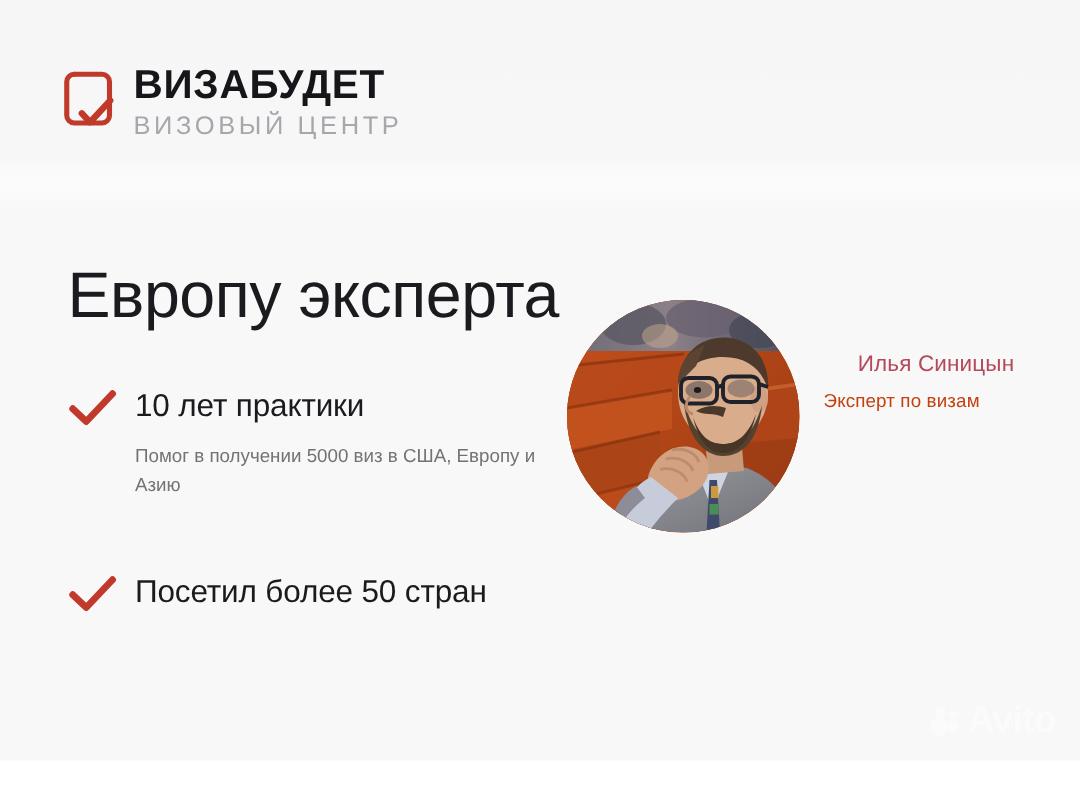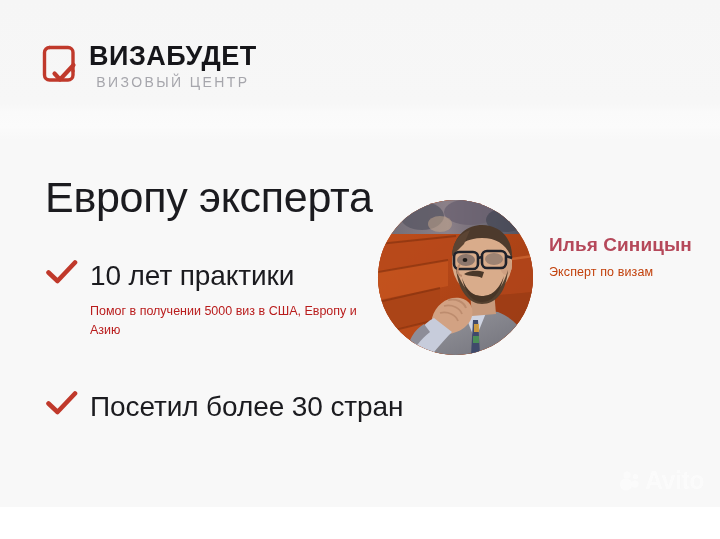--- a/index.html
+++ b/index.html
@@ -60,28 +60,27 @@
   }
   .logo-title {
     font-size: 27px;
     font-weight: 700;
     letter-spacing: 0.5px;
     color: #16161a;
     line-height: 1.03;
     white-space: nowrap;
   }
   .logo-sub {
-    font-size: 14px;
+    font-size: 17px;
     font-weight: 400;
     letter-spacing: 2.4px;
     color: #a6a6ac;
     line-height: 1.2;
     margin-top: 3px;
     white-space: nowrap;
-    text-align: center;
   }
 
   
   .headline {
     position: absolute;
     left: 45px;
     top: 146px;
     font-size: 43px;
     font-weight: 400;
     color: #1b1b1f;
@@ -107,33 +106,33 @@
   }
   .check {
     flex: none;
     width: 32px;
     height: 26px;
     margin-top: 1px;
   }
   .check svg { display: block; }
 
   .bullet-title {
-    font-size: 28px;
+    font-size: 21px;
     font-weight: 400;
     color: #1b1b1f;
     line-height: 1.18;
     letter-spacing: -0.1px;
     white-space: nowrap;
     padding-top: 1px;
   }
   .bullet-desc {
     margin: 10px 0 0 44px;
     font-size: 12.5px;
     font-weight: 400;
-    color: #b91c1c;
+    color: #737373;
     line-height: 1.55;
     max-width: 280px;
   }
 
   
   .photo {
     position: absolute;
     left: 378px;
     top: 200px;
     width: 155px;
@@ -145,26 +144,27 @@
   .photo svg { display: block; width: 100%; height: 100%; }
 
   
   .expert {
     position: absolute;
     left: 549px;
     top: 233px;
     width: 150px;
   }
   .expert-name {
-    font-size: 19px;
-    font-weight: 700;
+    font-size: 15px;
+    font-weight: 400;
     color: #b5485a;
     line-height: 1.3;
     letter-spacing: 0.1px;
     white-space: nowrap;
+    text-align: center;
   }
   .expert-role {
     margin-top: 6px;
     font-size: 12.5px;
     font-weight: 400;
     color: #c2410c;
     line-height: 1.3;
     letter-spacing: 0.1px;
     white-space: nowrap;
   }
@@ -226,21 +226,21 @@
       <p class="bullet-desc">Помог в получении 5000 виз в США, Европу и Азию</p>
     </div>
 
     <div class="bullet">
       <div class="bullet-head">
         <span class="check">
           <svg viewBox="0 0 32 26" width="32" height="26" aria-hidden="true">
             <path d="M2.5 13.5 L11.5 22 L29 3.5" fill="none" stroke="#c0392b" stroke-width="4.6" stroke-linecap="round" stroke-linejoin="round"></path>
           </svg>
         </span>
-        <span class="bullet-title">Посетил более 30 стран</span>
+        <span class="bullet-title">Посетил более 50 стран</span>
       </div>
     </div>
 
   </div>
 
   <div class="photo">
     <svg viewBox="0 0 155 155" preserveAspectRatio="xMidYMid slice" aria-hidden="true">
       <defs>
         <linearGradient id="seatG" x1="0" y1="0" x2="1" y2="1">
           <stop offset="0" stop-color="#c4501c"></stop>

